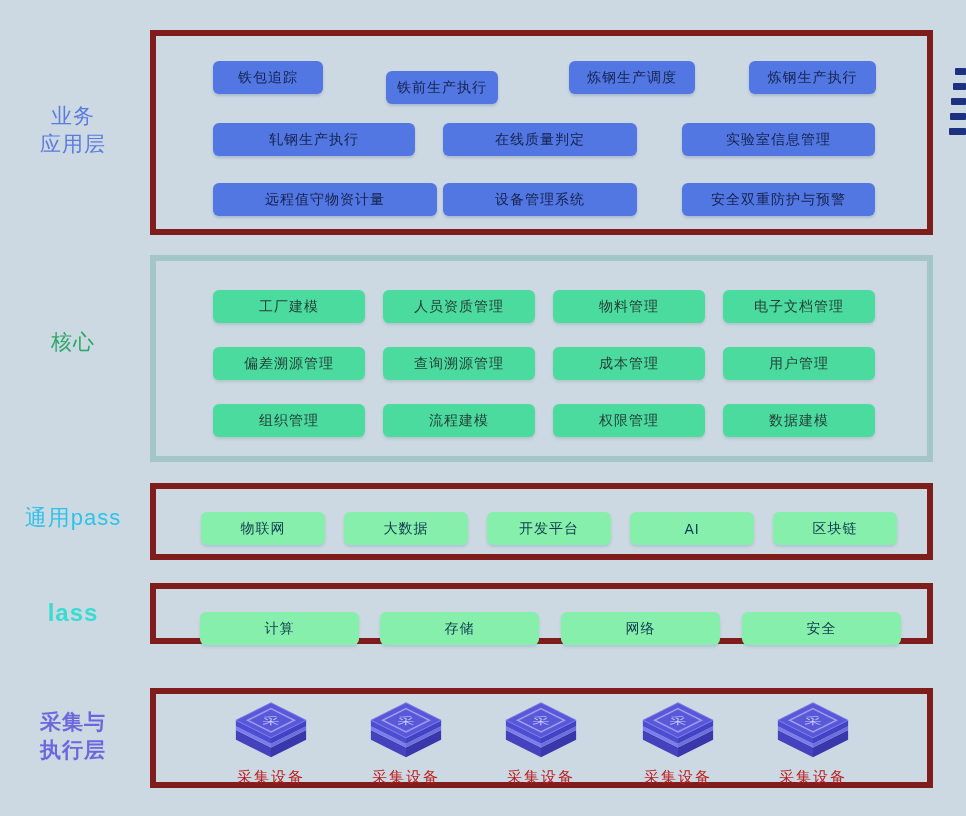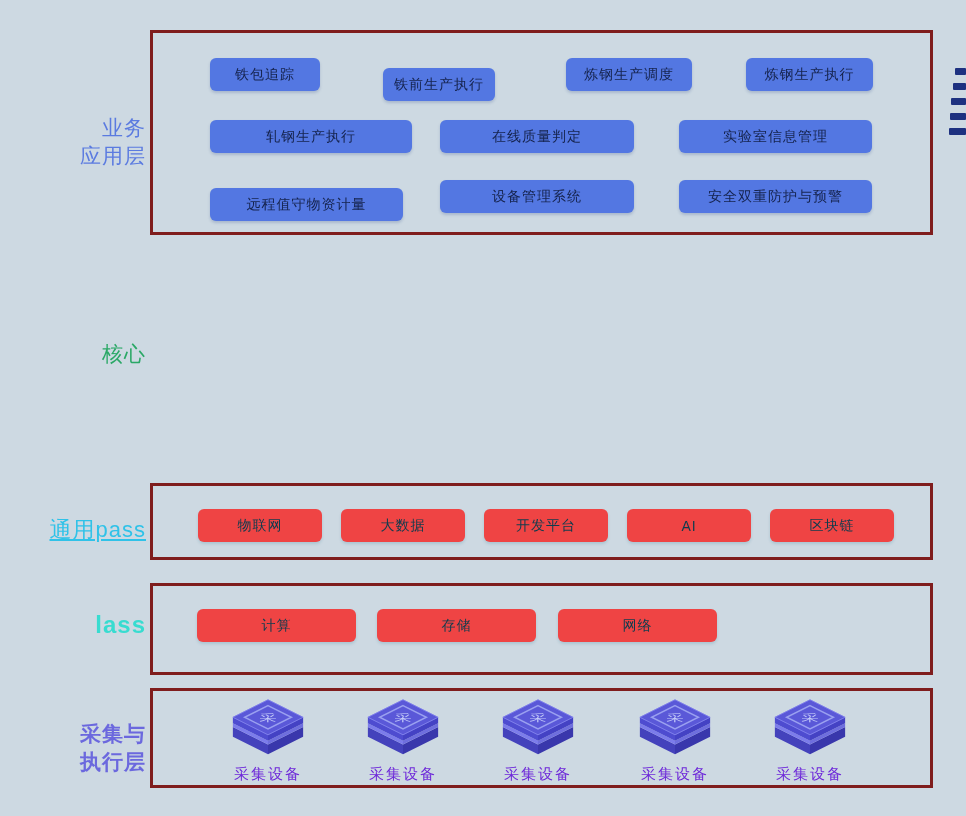--- a/index.html
+++ b/index.html
@@ -5,55 +5,55 @@
   html,body{margin:0;padding:0;}
   body{
     width:966px;height:816px;
     background:#cdd9e2;
     font-family:"Liberation Sans","DejaVu Sans",sans-serif;
     position:relative;overflow:hidden;
   }
   .canvas{position:absolute;inset:0;}
   .box{
     position:absolute;left:150px;width:783px;
-    border:3px solid #7f1d1d;
+    border:6px solid #7f1d1d;
     background:rgba(255,255,255,0.02);
     box-sizing:border-box;
   }
   .box.b1{top:30px;height:205px;}
   .box.b2{top:255px;height:207px;border-color:#a3c6c9;}
   .box.b3{top:483px;height:77px;}
-  .box.b4{top:583px;height:92px;}
+  .box.b4{top:583px;height:61px;}
   .box.b5{top:688px;height:100px;}
   .side-label{
-    position:absolute;left:16px;width:130px;
-    text-align:right;line-height:1.35;
-    font-size:21px;font-weight:500;letter-spacing:1px;margin-top:12px;
+    position:absolute;left:8px;width:130px;
+    text-align:center;line-height:1.35;
+    font-size:21px;font-weight:500;letter-spacing:1px;
   }
   .side-label.business{top:102px;color:#5b7be0;}
   .side-label.core{top:328px;color:#2aa866;}
-  .side-label.paas{top:503px;color:#2fc2e8;font-size:22px;text-decoration:underline;}
+  .side-label.paas{top:503px;color:#2fc2e8;font-size:22px;}
   .side-label.iaas{top:597px;color:#38dcd0;font-size:24px;font-weight:700;}
   .side-label.collect{top:708px;color:#6b68de;font-weight:bold;}
   .btn{
     position:absolute;height:33px;border-radius:6px;
     display:flex;align-items:center;justify-content:center;
     font-size:14px;letter-spacing:1px;cursor:pointer;
     box-sizing:border-box;
   }
   .btn.blue{background:#5377e2;color:#15234d;box-shadow:0 2px 3px rgba(40,70,130,0.22);}
   .btn.green{background:#4cdb9e;color:#24403a;box-shadow:0 2px 3px rgba(40,110,90,0.18);}
-  .btn.cyan{background:#ef4444;color:#0e3c4e;box-shadow:0 2px 3px rgba(20,110,140,0.18);}
+  .btn.cyan{background:#86efac;color:#0e3c4e;box-shadow:0 2px 3px rgba(20,110,140,0.18);}
   .device{
     position:absolute;width:110px;text-align:center;
   }
   .device .cube{display:block;margin:0 auto;}
   .device .dev-label{
     display:block;margin-top:6px;
-    color:#6d28d9;font-size:15px;font-weight:500;letter-spacing:2px;
+    color:#b91c1c;font-size:15px;font-weight:500;letter-spacing:2px;
   }
   .edge-mark{
     position:absolute;height:7px;background:#1d3180;border-radius:1px;
   }
 </style>
 </head>
 <body>
 
 <div class="canvas">
 
@@ -74,38 +74,55 @@
   <div class="box b1">
     <div class="btn blue" style="left:57px;top:25px;width:110px">铁包追踪</div>
     <div class="btn blue" style="left:230px;top:35px;width:112px">铁前生产执行</div>
     <div class="btn blue" style="left:413px;top:25px;width:126px">炼钢生产调度</div>
     <div class="btn blue" style="left:593px;top:25px;width:127px">炼钢生产执行</div>
 
     <div class="btn blue" style="left:57px;top:87px;width:202px">轧钢生产执行</div>
     <div class="btn blue" style="left:287px;top:87px;width:194px">在线质量判定</div>
     <div class="btn blue" style="left:526px;top:87px;width:193px">实验室信息管理</div>
 
-    <div class="btn blue" style="left:57px;top:155px;width:193px">远程值守物资计量</div>
+    <div class="btn blue" style="left:57px;top:147px;width:224px">远程值守物资计量</div>
     <div class="btn blue" style="left:287px;top:147px;width:194px">设备管理系统</div>
     <div class="btn blue" style="left:526px;top:147px;width:193px">安全双重防护与预警</div>
   </div>
 
+  <div class="box b2">
+    <div class="btn green" style="left:57px;top:29px;width:152px">工厂建模</div>
+    <div class="btn green" style="left:227px;top:29px;width:152px">人员资质管理</div>
+    <div class="btn green" style="left:397px;top:29px;width:152px">物料管理</div>
+    <div class="btn green" style="left:567px;top:29px;width:152px">电子文档管理</div>
+
+    <div class="btn green" style="left:57px;top:86px;width:152px">偏差溯源管理</div>
+    <div class="btn green" style="left:227px;top:86px;width:152px">查询溯源管理</div>
+    <div class="btn green" style="left:397px;top:86px;width:152px">成本管理</div>
+    <div class="btn green" style="left:567px;top:86px;width:152px">用户管理</div>
+
+    <div class="btn green" style="left:57px;top:143px;width:152px">组织管理</div>
+    <div class="btn green" style="left:227px;top:143px;width:152px">流程建模</div>
+    <div class="btn green" style="left:397px;top:143px;width:152px">权限管理</div>
+    <div class="btn green" style="left:567px;top:143px;width:152px">数据建模</div>
+  </div>
 
   <div class="box b3">
     <div class="btn cyan" style="left:45px;top:23px;width:124px">物联网</div>
     <div class="btn cyan" style="left:188px;top:23px;width:124px">大数据</div>
     <div class="btn cyan" style="left:331px;top:23px;width:124px">开发平台</div>
     <div class="btn cyan" style="left:474px;top:23px;width:124px">AI</div>
     <div class="btn cyan" style="left:617px;top:23px;width:124px">区块链</div>
   </div>
 
   <div class="box b4">
     <div class="btn cyan" style="left:44px;top:23px;width:159px">计算</div>
     <div class="btn cyan" style="left:224px;top:23px;width:159px">存储</div>
     <div class="btn cyan" style="left:405px;top:23px;width:159px">网络</div>
+    <div class="btn cyan" style="left:586px;top:23px;width:159px">安全</div>
   </div>
 
   <div class="box b5">
 
     <div class="device" style="left:60px;top:6px">
       <svg class="cube" width="78" height="62" viewBox="0 0 80 62">
         <polygon points="4,30 40,48 40,58 4,40" fill="#4442bc"></polygon>
           <polygon points="76,30 40,48 40,58 76,40" fill="#3937ac"></polygon>
         <polygon points="4,26 40,44 40,48 4,30" fill="#7c7ceb"></polygon>
           <polygon points="76,26 40,44 40,48 76,30" fill="#6e6ede"></polygon>

